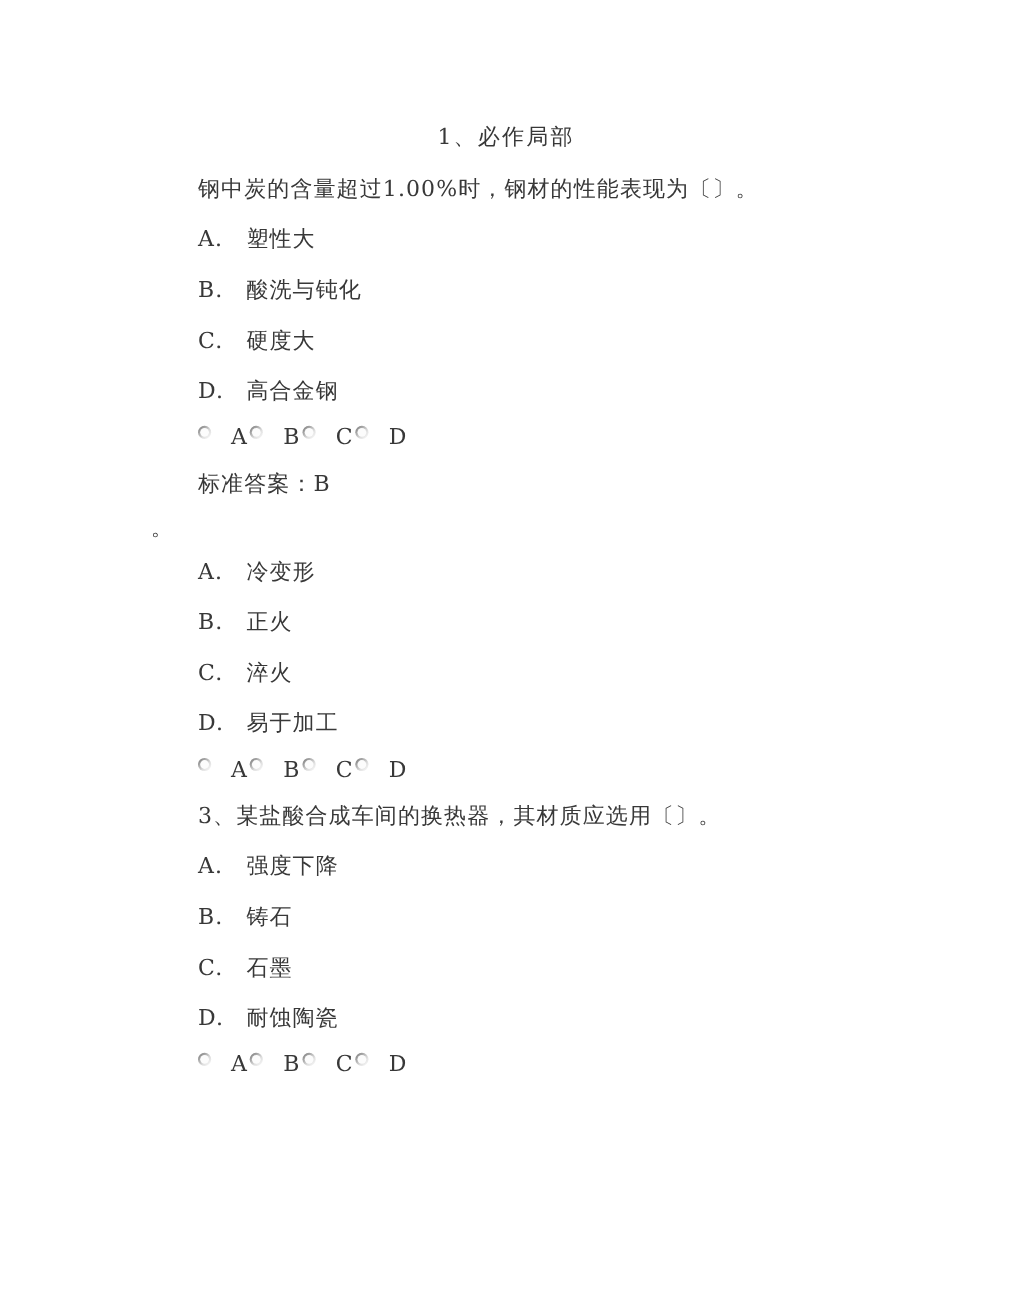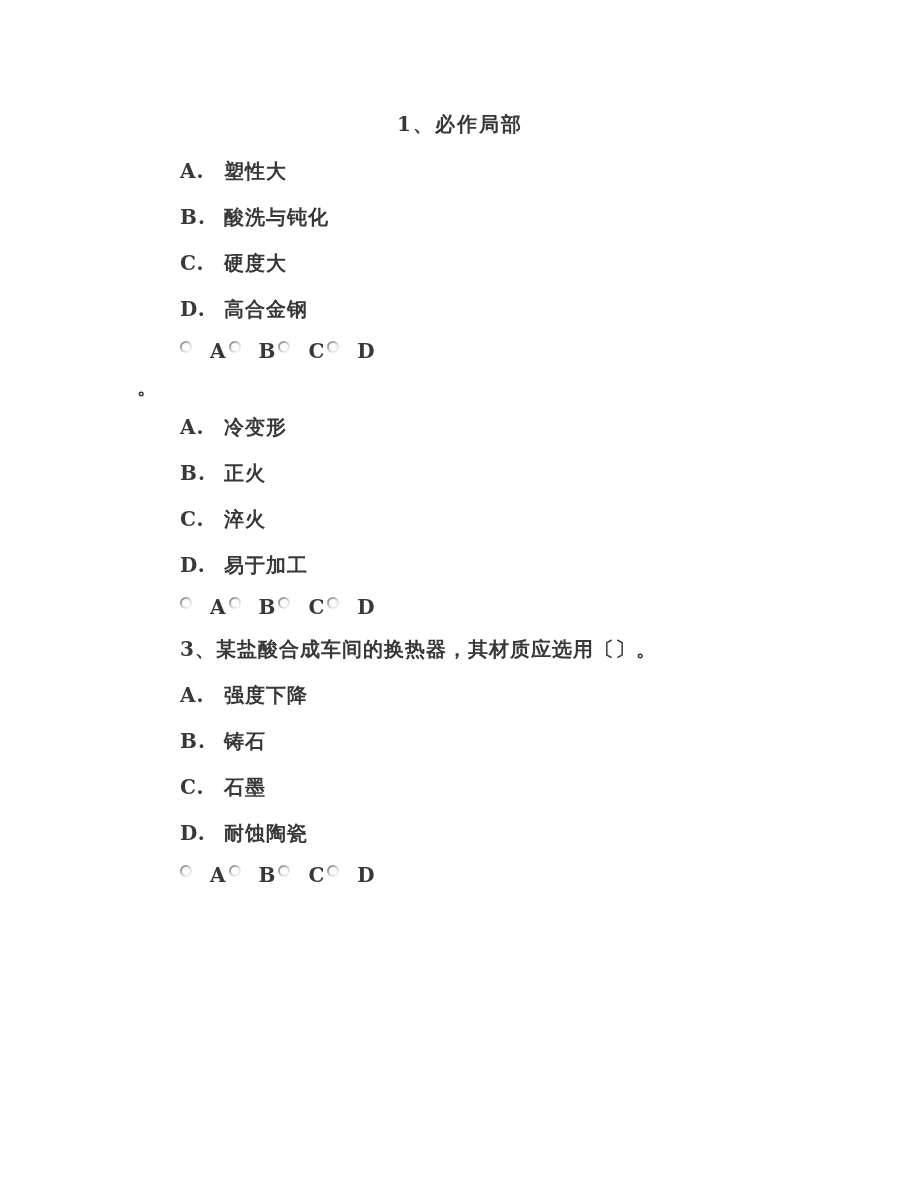--- a/index.html
+++ b/index.html
@@ -6,21 +6,21 @@
   html, body { margin: 0; padding: 0; }
   body {
     width: 920px;
     height: 1191px;
     background: #ffffff;
     overflow: hidden;
     font-family: "DejaVu Serif", "Liberation Serif", serif;
     color: #383838;
   }
   .page { width: 920px; height: 1191px; background: #ffffff; }
-  .content { padding-top: 100px; font-weight: bold; }
+  .content { padding-top: 100px; }
 
   .line {
     height: 46px;
     display: flex;
     align-items: center;
     margin-left: 180px;
     margin-right: 60px;
     font-size: 20px;
     white-space: nowrap;
     letter-spacing: 1px;
@@ -65,20 +65,21 @@
 </style>
 </head>
 <body>
 
 <div class="page">
   <div class="content">
 
     <div class="line title-line">1、必作局部</div>
 
     <div>
+      <div class="line">钢中炭的含量超过1.00%时，钢材的性能表现为〔〕。</div>
       <div class="line">
         <span class="option-label">A.</span>
         <span>塑性大</span>
       </div>
       <div class="line">
         <span class="option-label">B.</span>
         <span>酸洗与钝化</span>
       </div>
       <div class="line">
         <span class="option-label">C.</span>
@@ -91,20 +92,21 @@
       <div class="line radio-row">
         <span class="radio"></span>
         <span class="radio-letter">A</span>
         <span class="radio"></span>
         <span class="radio-letter">B</span>
         <span class="radio"></span>
         <span class="radio-letter">C</span>
         <span class="radio"></span>
         <span class="radio-letter">D</span>
       </div>
+      <div class="line">标准答案：B</div>
     </div>
 
     <div>
       <div class="line overflow-line">。</div>
       <div class="line">
         <span class="option-label">A.</span>
         <span>冷变形</span>
       </div>
       <div class="line">
         <span class="option-label">B.</span>

